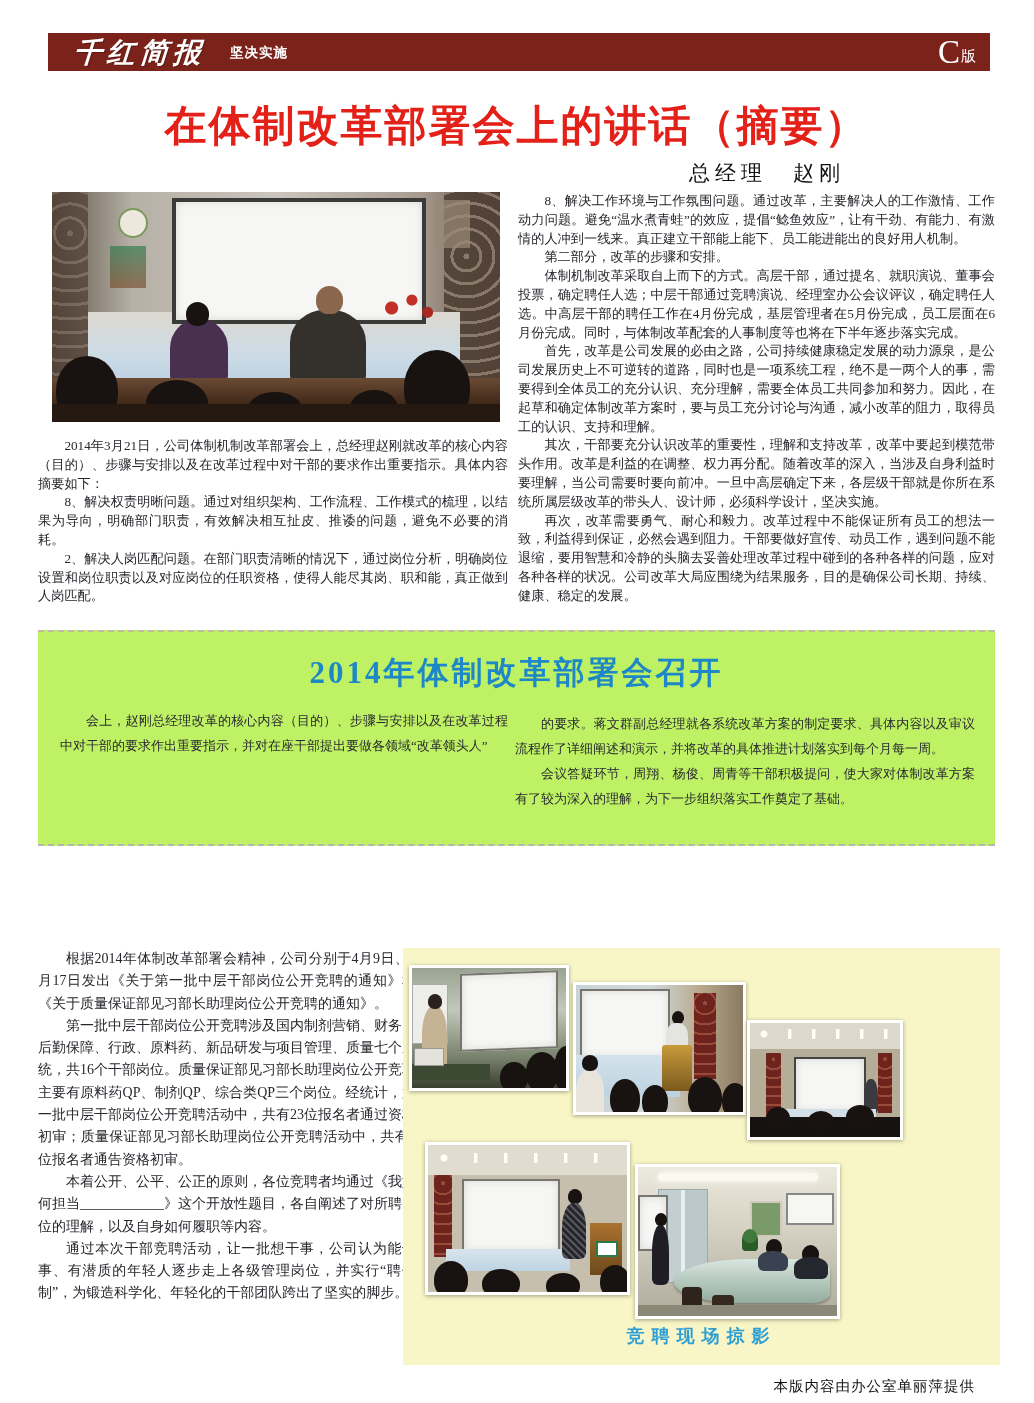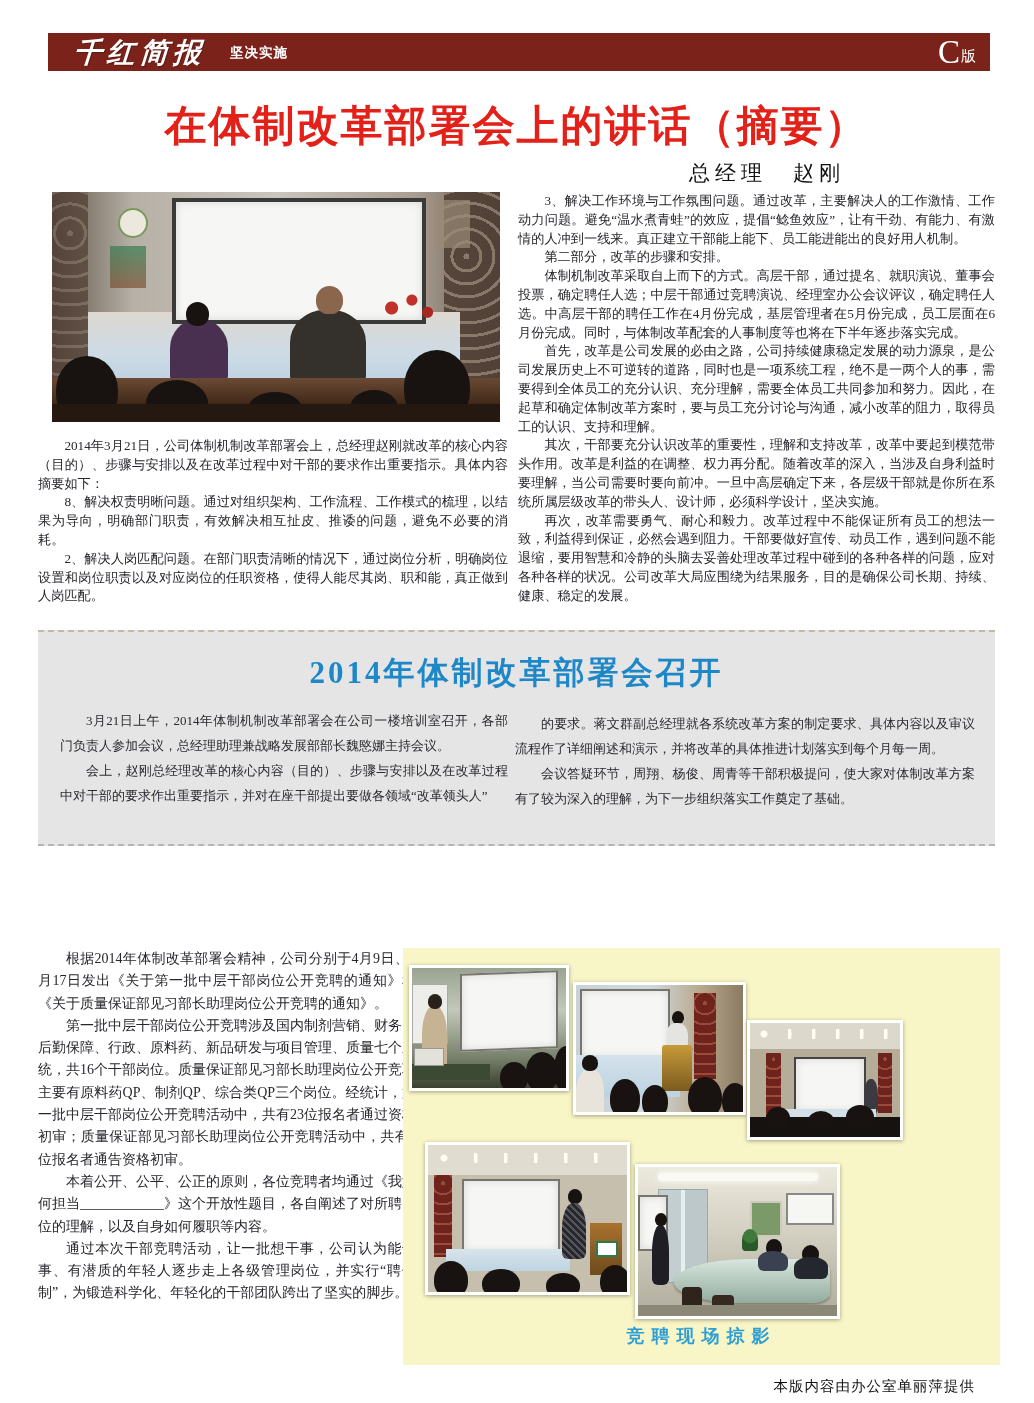--- a/index.html
+++ b/index.html
@@ -33,21 +33,21 @@
 
   
   .ph{position:absolute;overflow:hidden;border:3px solid #fff;box-sizing:border-box;
       box-shadow:0 1px 4px rgba(0,0,0,.35);}
   .ph > div{position:absolute;}
   .scr{background:#f6f6f4;border:2px solid #77756e;box-shadow:inset 0 0 8px rgba(0,0,0,.12);}
   .hd{background:#181310;border-radius:50% 50% 44% 44%;}
   .fig{border-radius:45% 45% 6px 6px;}
 
   
-  .a2-box{position:absolute;left:38px;top:630px;width:957px;height:216px;background:#e5e5e5;
+  .a2-box{position:absolute;left:38px;top:630px;width:957px;height:216px;background:#bef264;
           border-top:2px dashed #c2baa6;border-bottom:2px dashed #b5b5b5;box-sizing:border-box;}
   .a2-title{position:absolute;left:0;top:20px;width:100%;text-align:center;
             font-size:31px;font-weight:900;color:#1d87c8;letter-spacing:3px;}
   .a2-col{position:absolute;font-size:13px;line-height:25px;text-align:justify;color:#2a2a30;}
   .a2-col p{margin:0;text-indent:2em;}
   .a2-left{left:22px;top:76px;width:448px;}
   .a2-right{left:477px;top:79px;width:460px;}
 
   
   .a3-title{position:absolute;left:38px;top:876px;width:957px;text-align:center;
@@ -103,32 +103,31 @@
       <div class="hd" style="left:352px;top:158px;width:66px;height:74px;"></div>
       <div class="hd" style="left:298px;top:198px;width:48px;height:36px;"></div>
       <div style="left:0;top:212px;width:100%;height:18px;background:#241810;"></div>
     </div>
     <p>2014年3月21日，公司体制机制改革部署会上，总经理赵刚就改革的核心内容（目的）、步骤与安排以及在改革过程中对干部的要求作出重要指示。具体内容摘要如下：</p>
     <p>8、解决权责明晰问题。通过对组织架构、工作流程、工作模式的梳理，以结果为导向，明确部门职责，有效解决相互扯皮、推诿的问题，避免不必要的消耗。</p>
     <p>2、解决人岗匹配问题。在部门职责清晰的情况下，通过岗位分析，明确岗位设置和岗位职责以及对应岗位的任职资格，使得人能尽其岗、职和能，真正做到人岗匹配。</p>
   </div>
 
   <div class="col a1-right">
-    <p>3、解决工作环境与工作氛围问题。通过改革，主要解决人的工作激情、工作动力问题。避免“温水煮青蛙”的效应，提倡“鲶鱼效应”，让有干劲、有能力、有激情的人冲到一线来。真正建立干部能上能下、员工能进能出的良好用人机制。</p>
+    <p>8、解决工作环境与工作氛围问题。通过改革，主要解决人的工作激情、工作动力问题。避免“温水煮青蛙”的效应，提倡“鲶鱼效应”，让有干劲、有能力、有激情的人冲到一线来。真正建立干部能上能下、员工能进能出的良好用人机制。</p>
     <p>第二部分，改革的步骤和安排。</p>
     <p>体制机制改革采取自上而下的方式。高层干部，通过提名、就职演说、董事会投票，确定聘任人选；中层干部通过竞聘演说、经理室办公会议评议，确定聘任人选。中高层干部的聘任工作在4月份完成，基层管理者在5月份完成，员工层面在6月份完成。同时，与体制改革配套的人事制度等也将在下半年逐步落实完成。</p>
     <p>首先，改革是公司发展的必由之路，公司持续健康稳定发展的动力源泉，是公司发展历史上不可逆转的道路，同时也是一项系统工程，绝不是一两个人的事，需要得到全体员工的充分认识、充分理解，需要全体员工共同参加和努力。因此，在起草和确定体制改革方案时，要与员工充分讨论与沟通，减小改革的阻力，取得员工的认识、支持和理解。</p>
     <p>其次，干部要充分认识改革的重要性，理解和支持改革，改革中要起到模范带头作用。改革是利益的在调整、权力再分配。随着改革的深入，当涉及自身利益时要理解，当公司需要时要向前冲。一旦中高层确定下来，各层级干部就是你所在系统所属层级改革的带头人、设计师，必须科学设计，坚决实施。</p>
     <p>再次，改革需要勇气、耐心和毅力。改革过程中不能保证所有员工的想法一致，利益得到保证，必然会遇到阻力。干部要做好宣传、动员工作，遇到问题不能退缩，要用智慧和冷静的头脑去妥善处理改革过程中碰到的各种各样的问题，应对各种各样的状况。公司改革大局应围绕为结果服务，目的是确保公司长期、持续、健康、稳定的发展。</p>
   </div>
 
   <div class="a2-box">
     <div class="a2-title">2014年体制改革部署会召开</div>
     <div class="a2-col a2-left">
-      <p>3月21日上午，2014年体制机制改革部署会在公司一楼培训室召开，各部门负责人参加会议，总经理助理兼战略发展部部长魏愍娜主持会议。</p>
       <p>会上，赵刚总经理改革的核心内容（目的）、步骤与安排以及在改革过程中对干部的要求作出重要指示，并对在座干部提出要做各领域“改革领头人”</p>
     </div>
     <div class="a2-col a2-right">
       <p>的要求。蒋文群副总经理就各系统改革方案的制定要求、具体内容以及审议流程作了详细阐述和演示，并将改革的具体推进计划落实到每个月每一周。</p>
       <p>会议答疑环节，周翔、杨俊、周青等干部积极提问，使大家对体制改革方案有了较为深入的理解，为下一步组织落实工作奠定了基础。</p>
     </div>
   </div>
 
 
   <div class="a3-text">

